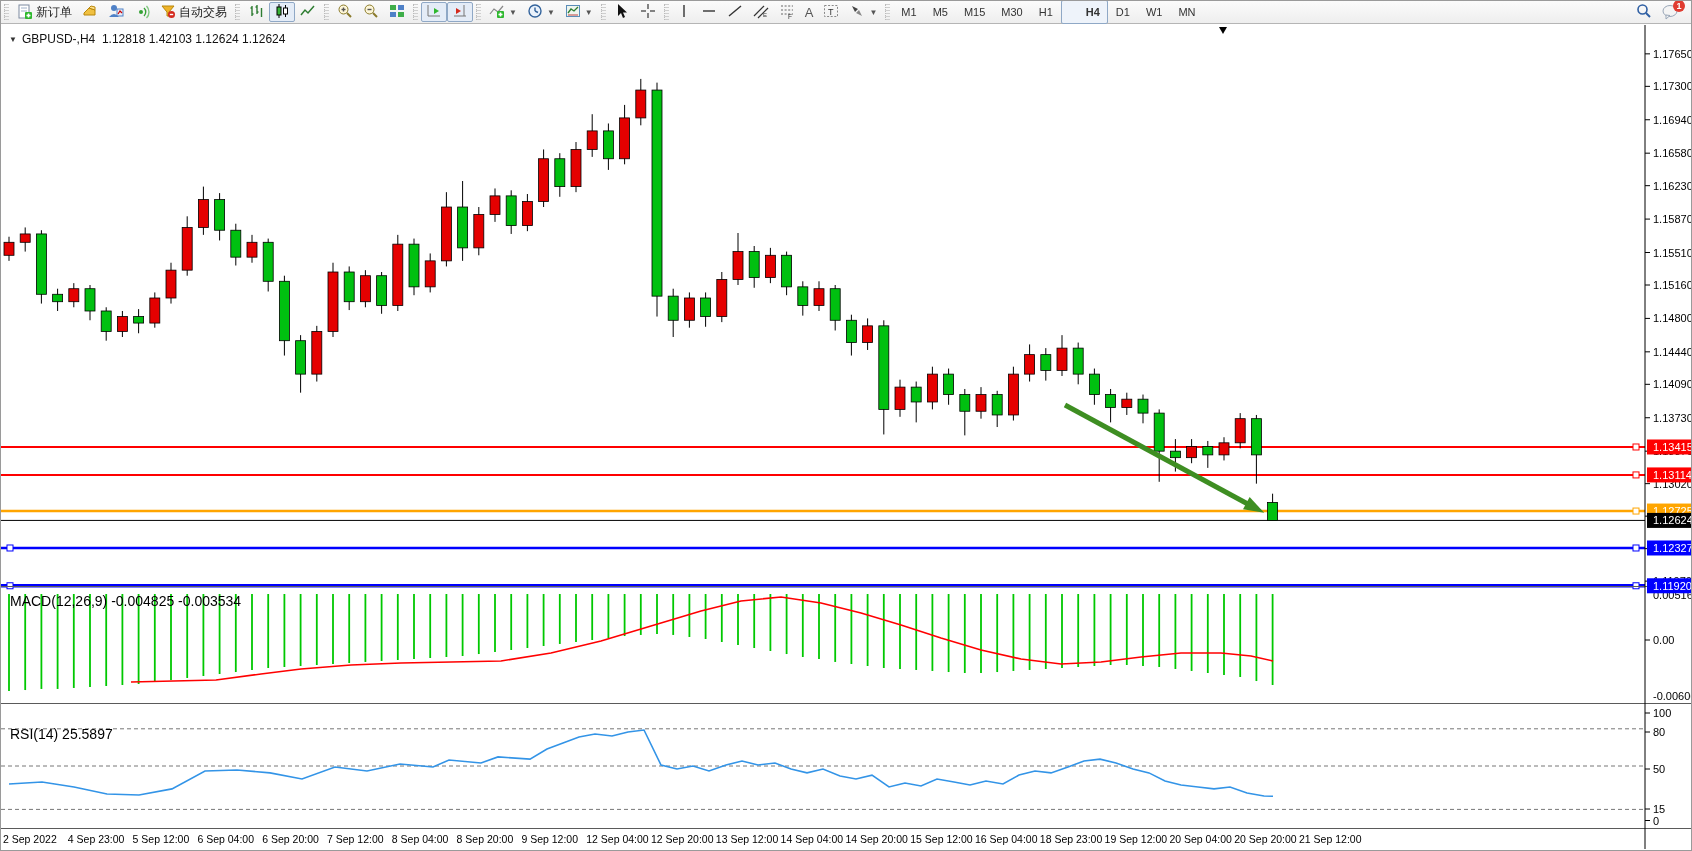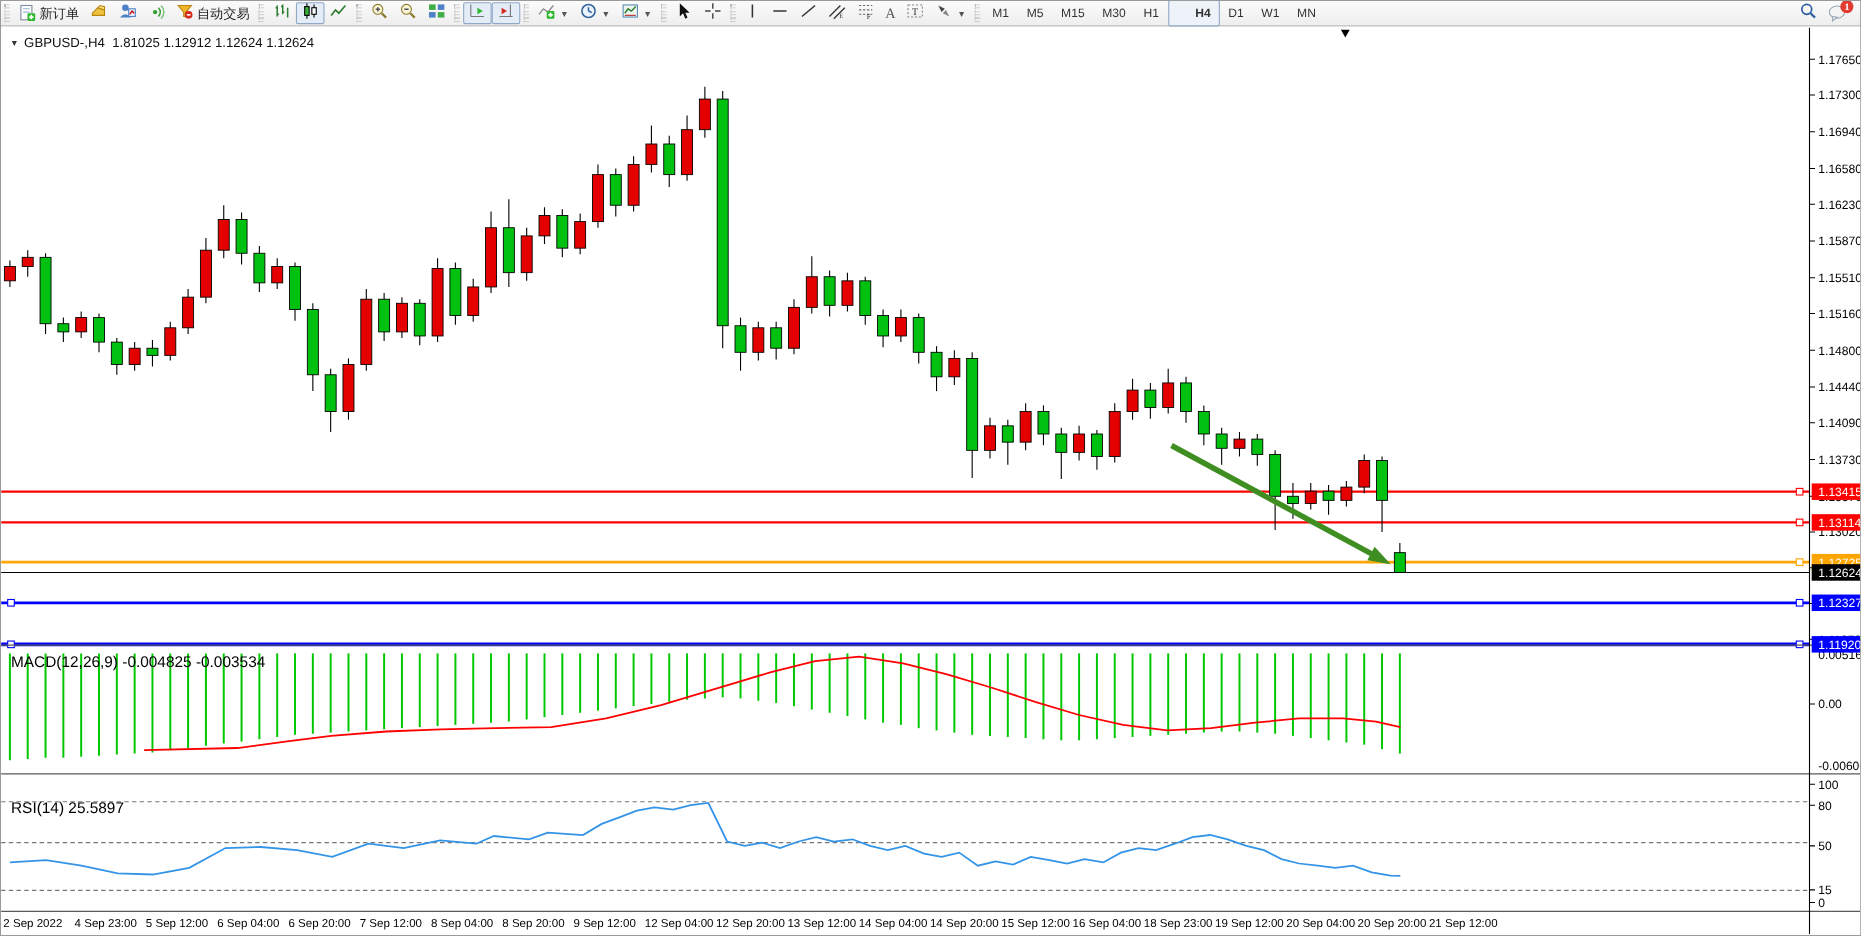--- a/index.html
+++ b/index.html
@@ -9,21 +9,21 @@
        border:1px solid #9a9a9a;}
   
   #toolbar{position:absolute;left:0;top:0;width:1692px;height:23px;
     background:linear-gradient(#fbfbfb,#eeeeee);
     border-bottom:1px solid #b5b5b5;display:flex;align-items:center;
     font-size:12px;color:#222;user-select:none;}
   .grip{width:5px;height:16px;margin:0 3px;
     background:repeating-linear-gradient(#cfcfcf 0 1px,transparent 1px 3px);
     border-left:1px dotted #bbb;}
   .tbtn{display:flex;align-items:center;gap:3px;padding:3px 4px;height:20px;
-    border:1px solid transparent;border-radius:2px;cursor:default;font-family:Liberation Serif, serif;}
+    border:1px solid transparent;border-radius:2px;cursor:default;}
   .tbtn.pressed{border:1px solid #8fa8c6;background:#e4ecf7;}
   .tbtn .lbl{white-space:nowrap;}
   .tfbtn{padding:1px 7px;height:24px;display:flex;align-items:center;
     font-size:11px;color:#333;border:1px solid transparent;border-radius:2px;}
   .tfbtn.pressed{border:1px solid #8fa8c6;background:#eef3fa;font-weight:bold;padding-left:24px;}
   .dd{font-size:8px;color:#555;margin-left:1px;}
   .spacer{flex:1;}
   .badge{position:absolute;right:-5px;top:-4px;background:#e03c31;color:#fff;
     font-size:9px;font-weight:bold;border-radius:7px;min-width:12px;height:12px;
     display:flex;align-items:center;justify-content:center;padding:0 2px;}
@@ -682,18 +682,18 @@
         <text x="974" y="842" text-anchor="start" font-size="10.5" fill="#000" font-family="&quot;Liberation Sans&quot;,sans-serif">16 Sep 04:00</text>
         <text x="1038.8" y="842" text-anchor="start" font-size="10.5" fill="#000" font-family="&quot;Liberation Sans&quot;,sans-serif">18 Sep 23:00</text>
         <text x="1103.6" y="842" text-anchor="start" font-size="10.5" fill="#000" font-family="&quot;Liberation Sans&quot;,sans-serif">19 Sep 12:00</text>
         <text x="1168.3999999999999" y="842" text-anchor="start" font-size="10.5" fill="#000" font-family="&quot;Liberation Sans&quot;,sans-serif">20 Sep 04:00</text>
         <text x="1233.2" y="842" text-anchor="start" font-size="10.5" fill="#000" font-family="&quot;Liberation Sans&quot;,sans-serif">20 Sep 20:00</text>
         <text x="1298" y="842" text-anchor="start" font-size="10.5" fill="#000" font-family="&quot;Liberation Sans&quot;,sans-serif">21 Sep 12:00</text>
       </svg>
 
     <div class="ovl" id="symline">
       <span class="tri">▼</span>
-      <span>GBPUSD-,H4  1.81025 1.12912 1.12624 1.12624</span>
+      <span>GBPUSD-,H4  1.12818 1.42103 1.12624 1.12624</span>
     </div>
     <div class="ovl" id="macdlbl">MACD(12,26,9) -0.004825 -0.003534</div>
     <div class="ovl" id="rsilbl">RSI(14) 25.5897</div>
   </div>
 </div>
 
 </body></html>

